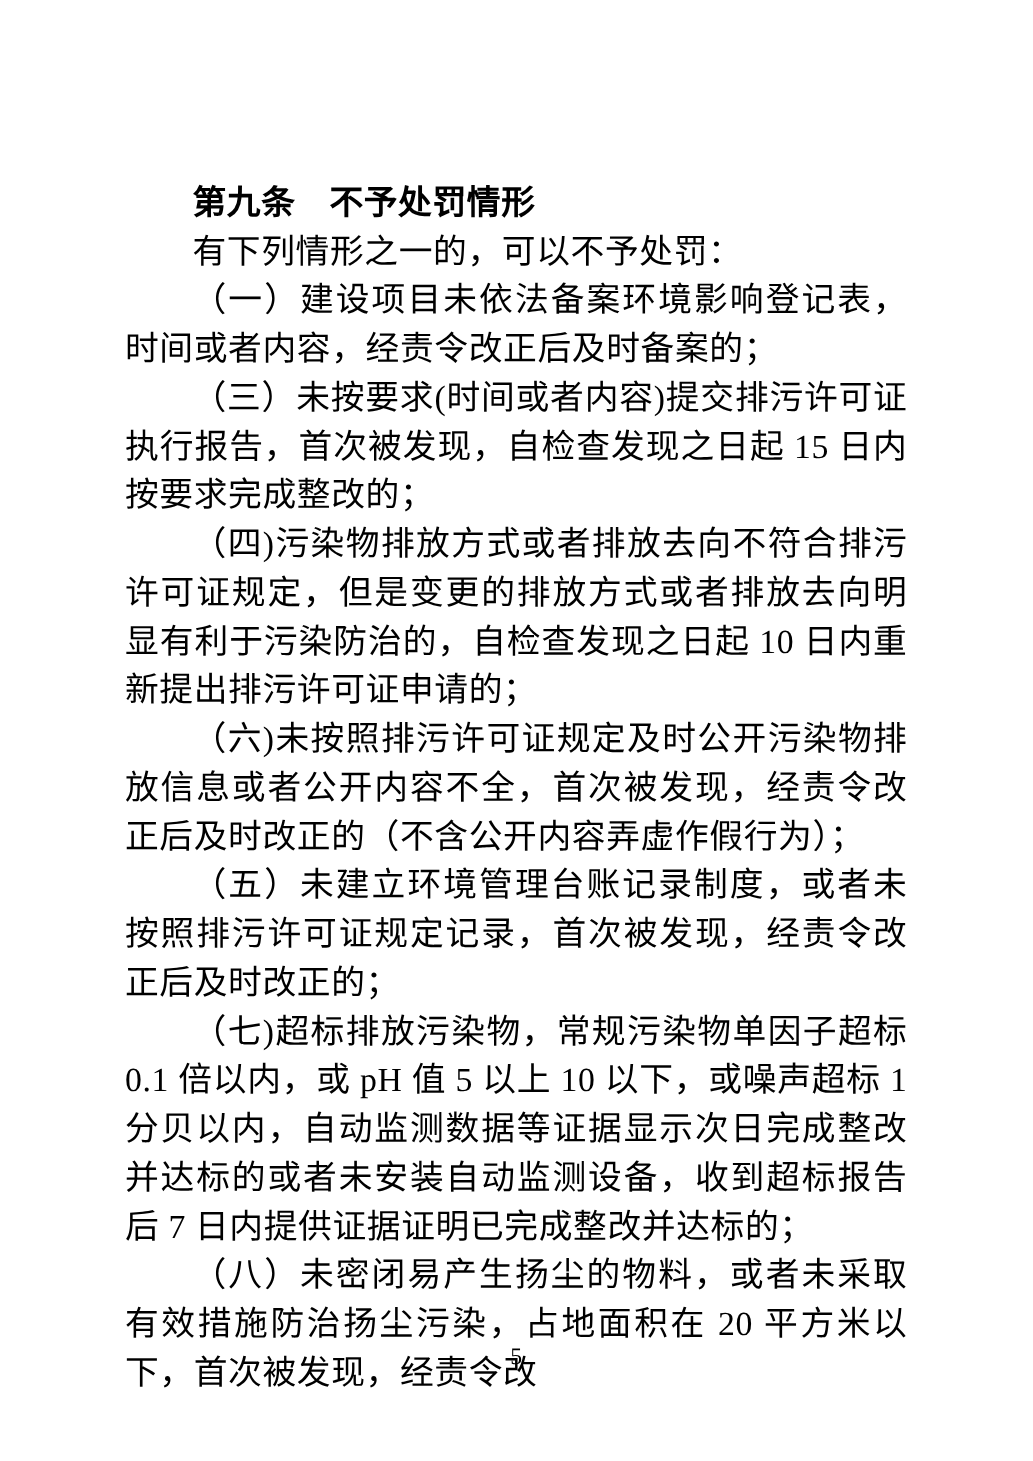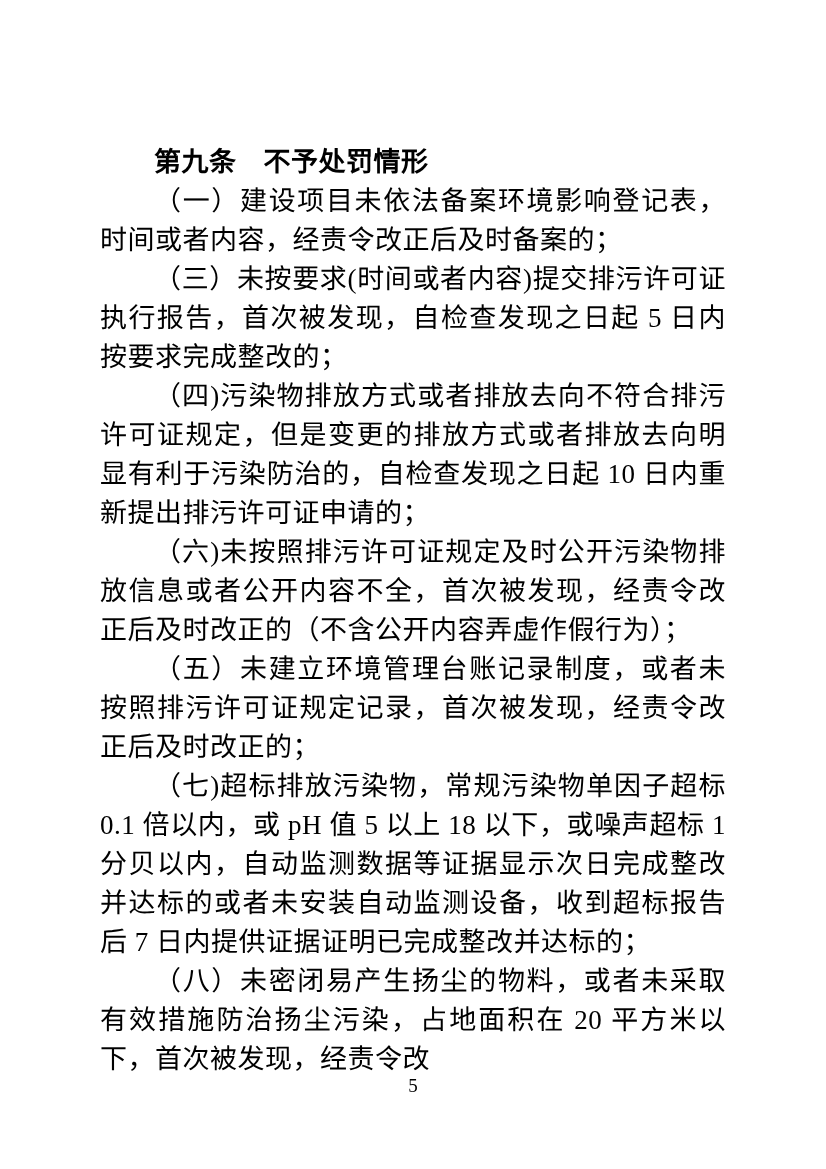--- a/index.html
+++ b/index.html
@@ -48,22 +48,23 @@
     line-height: 24px;
     color: #000000;
   }
 </style>
 </head>
 <body>
 
 <div class="page">
   <div class="content">
     <p class="article-heading"><span>第九条</span><span class="article-title">不予处罚情形</span></p>
+    <p>有下列情形之一的，可以不予处罚：</p>
     <p>（一）建设项目未依法备案环境影响登记表，时间或者内容，经责令改正后及时备案的；</p>
-    <p>（三）未按要求(时间或者内容)提交排污许可证执行报告，首次被发现，自检查发现之日起 5 日内按要求完成整改的；</p>
+    <p>（三）未按要求(时间或者内容)提交排污许可证执行报告，首次被发现，自检查发现之日起 15 日内按要求完成整改的；</p>
     <p>（四)污染物排放方式或者排放去向不符合排污许可证规定，但是变更的排放方式或者排放去向明显有利于污染防治的，自检查发现之日起 10 日内重新提出排污许可证申请的；</p>
     <p>（六)未按照排污许可证规定及时公开污染物排放信息或者公开内容不全，首次被发现，经责令改正后及时改正的（不含公开内容弄虚作假行为）；</p>
     <p>（五）未建立环境管理台账记录制度，或者未按照排污许可证规定记录，首次被发现，经责令改正后及时改正的；</p>
-    <p>（七)超标排放污染物，常规污染物单因子超标 0.1 倍以内，或 pH 值 5 以上 18 以下，或噪声超标 1 分贝以内，自动监测数据等证据显示次日完成整改并达标的或者未安装自动监测设备，收到超标报告后 7 日内提供证据证明已完成整改并达标的；</p>
+    <p>（七)超标排放污染物，常规污染物单因子超标 0.1 倍以内，或 pH 值 5 以上 10 以下，或噪声超标 1 分贝以内，自动监测数据等证据显示次日完成整改并达标的或者未安装自动监测设备，收到超标报告后 7 日内提供证据证明已完成整改并达标的；</p>
     <p>（八）未密闭易产生扬尘的物料，或者未采取有效措施防治扬尘污染，占地面积在 20 平方米以下，首次被发现，经责令改</p>
   </div>
   <div class="page-number">5</div>
 </div>
 
 </body></html>

